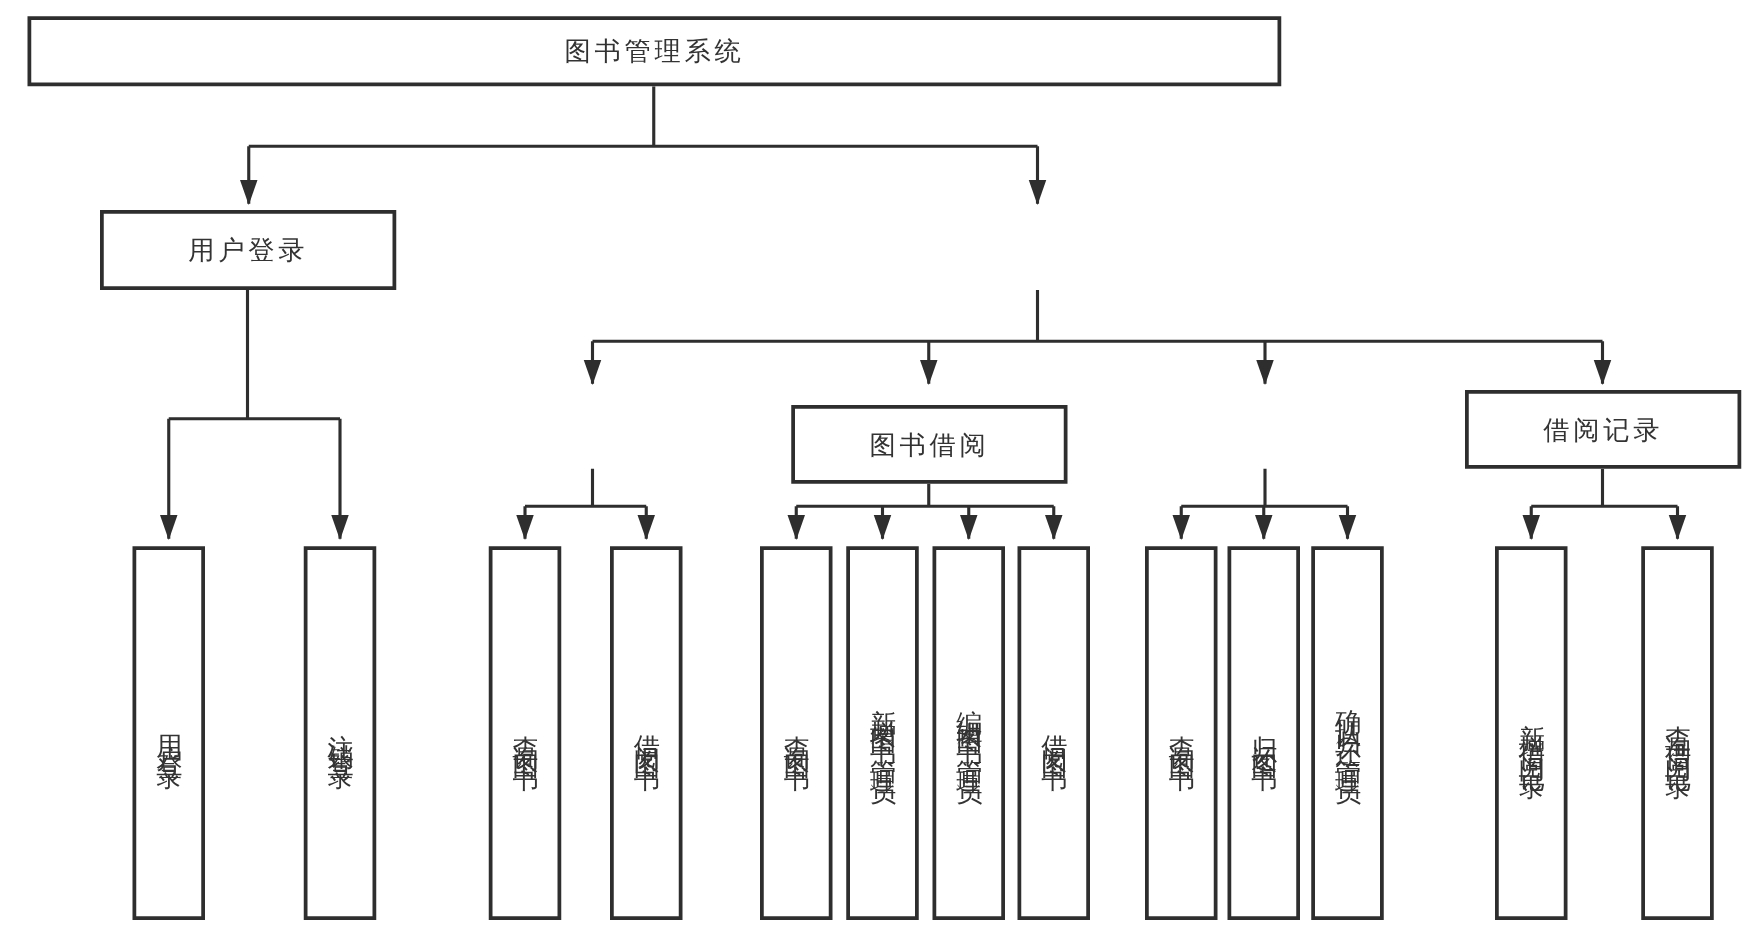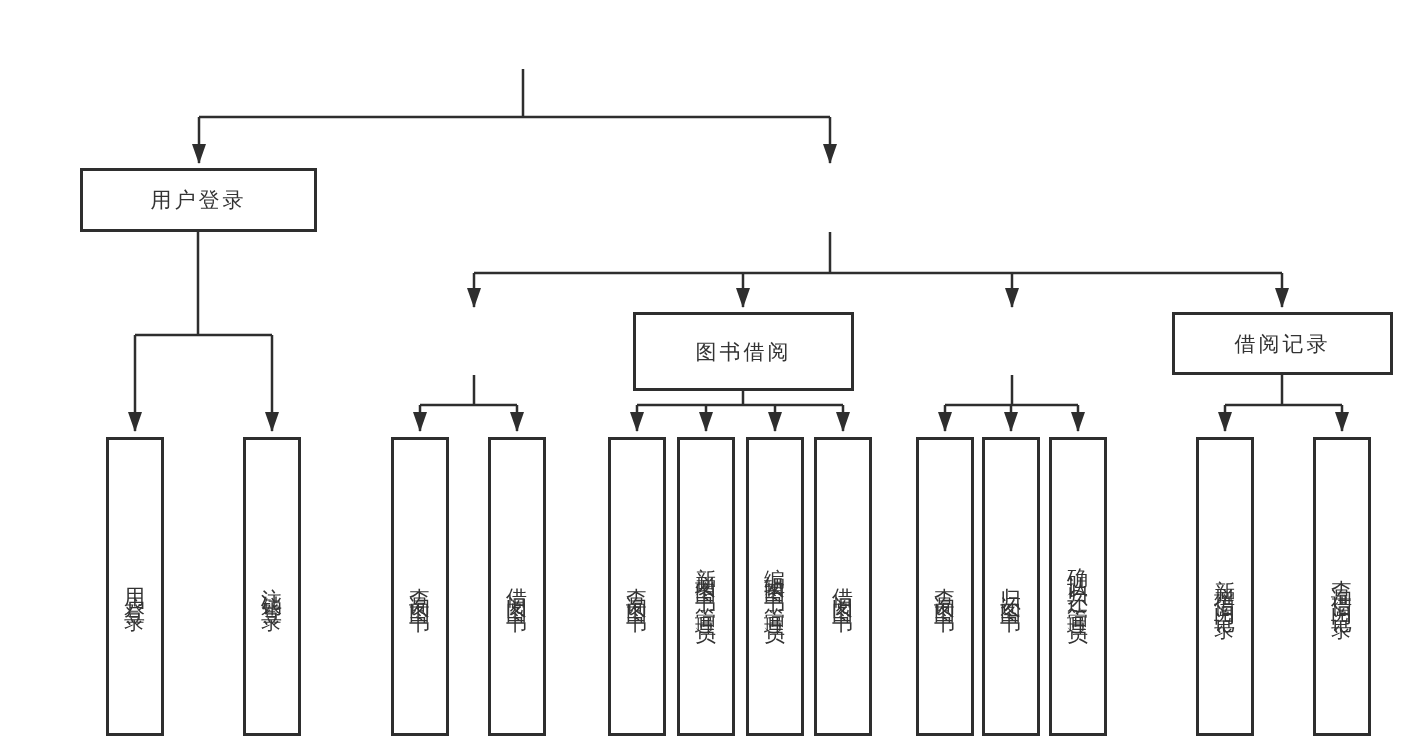--- a/index.html
+++ b/index.html
@@ -73,24 +73,25 @@
       <path d="M775 405 V431" marker-end="url(#arr)"></path>
       <path d="M843 405 V431" marker-end="url(#arr)"></path>
       <path d="M945 405 V431" marker-end="url(#arr)"></path>
       <path d="M1011 405 V431" marker-end="url(#arr)"></path>
       <path d="M1078 405 V431" marker-end="url(#arr)"></path>
       <path d="M1225 405 V431" marker-end="url(#arr)"></path>
       <path d="M1342 405 V431" marker-end="url(#arr)"></path>
     </g>
   </svg>
 
+  <div class="node hbox" style="left:22px; top:13px; width:1003px; height:56px;">图书管理系统</div>
 
   <div class="node hbox" style="left:80px; top:168px; width:237px; height:64px;">用户登录</div>
 
-  <div class="node hbox" style="left:633px; top:312px; width:221px; height:79px;">图书借阅</div>
+  <div class="node hbox" style="left:633px; top:324px; width:221px; height:63px;">图书借阅</div>
   <div class="node hbox" style="left:1172px; top:312px; width:221px; height:63px;">借阅记录</div>
 
   <div class="node vbox" style="left:106px; top:437px; width:58px; height:299px;">
     <span class="vtext">用户登录</span>
   </div>
   <div class="node vbox" style="left:243px; top:437px; width:58px; height:299px;">
     <span class="vtext">注销登录</span>
   </div>
 
   <div class="node vbox" style="left:391px; top:437px; width:58px; height:299px;">

